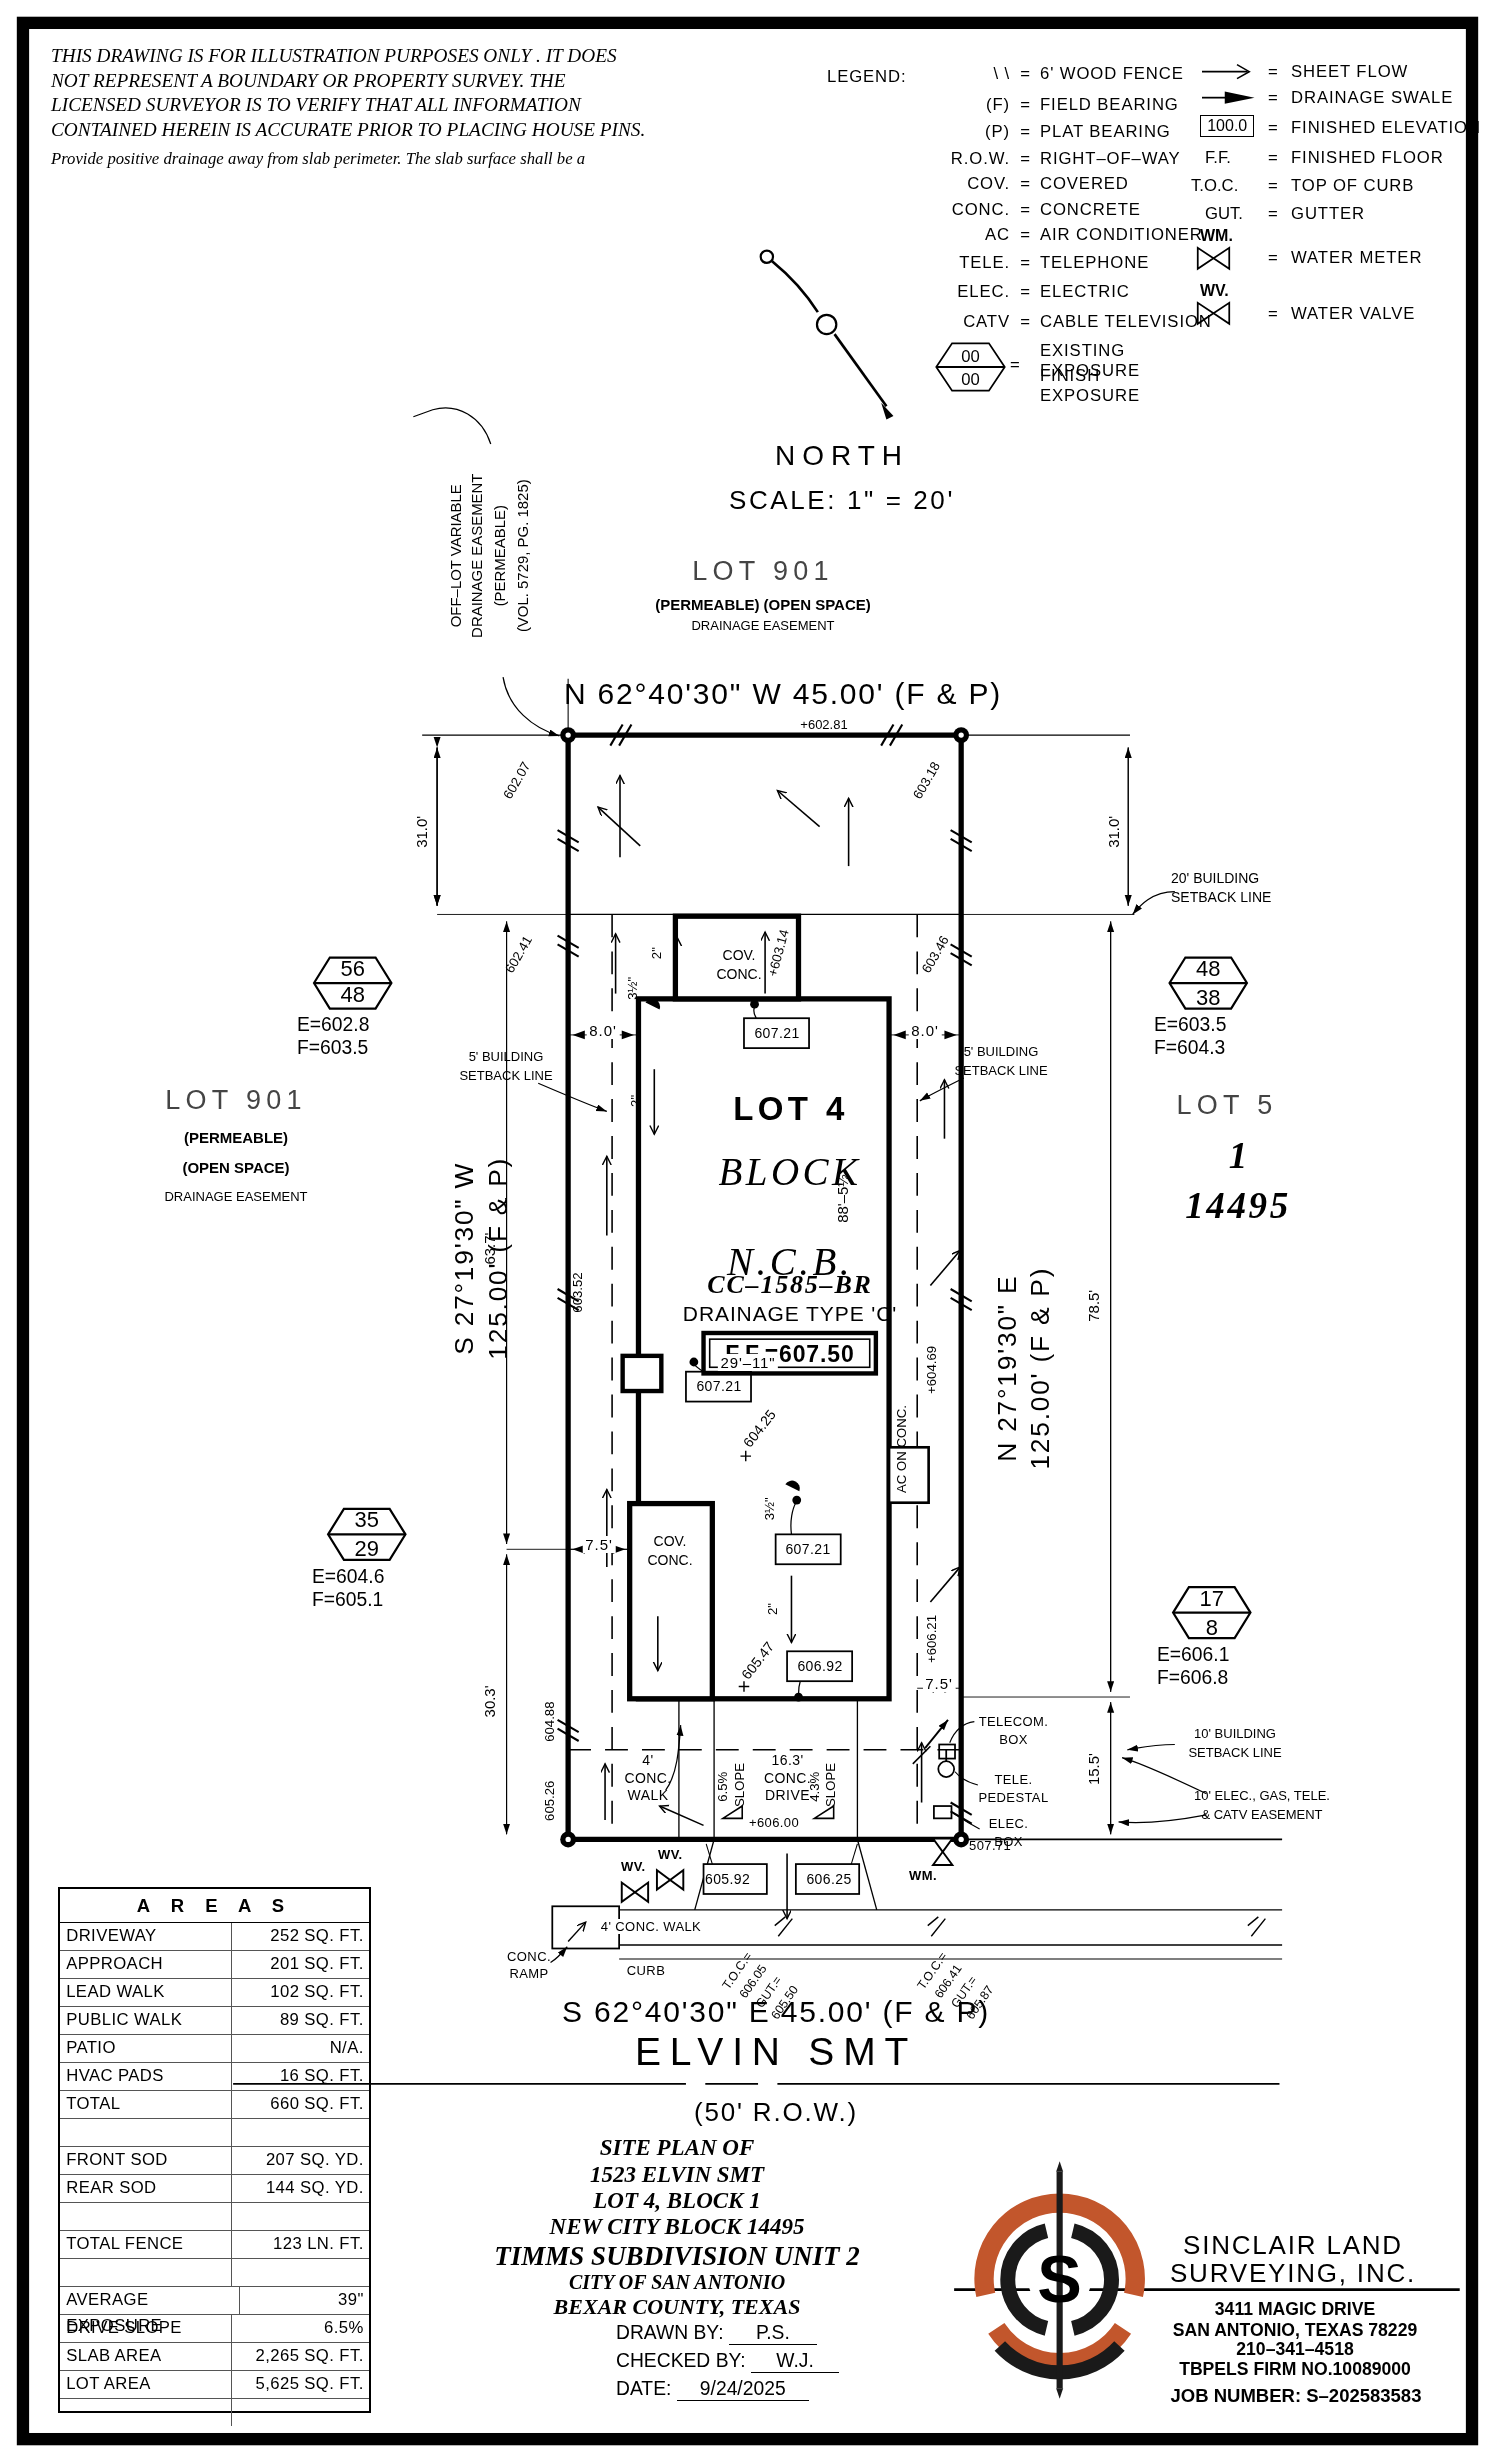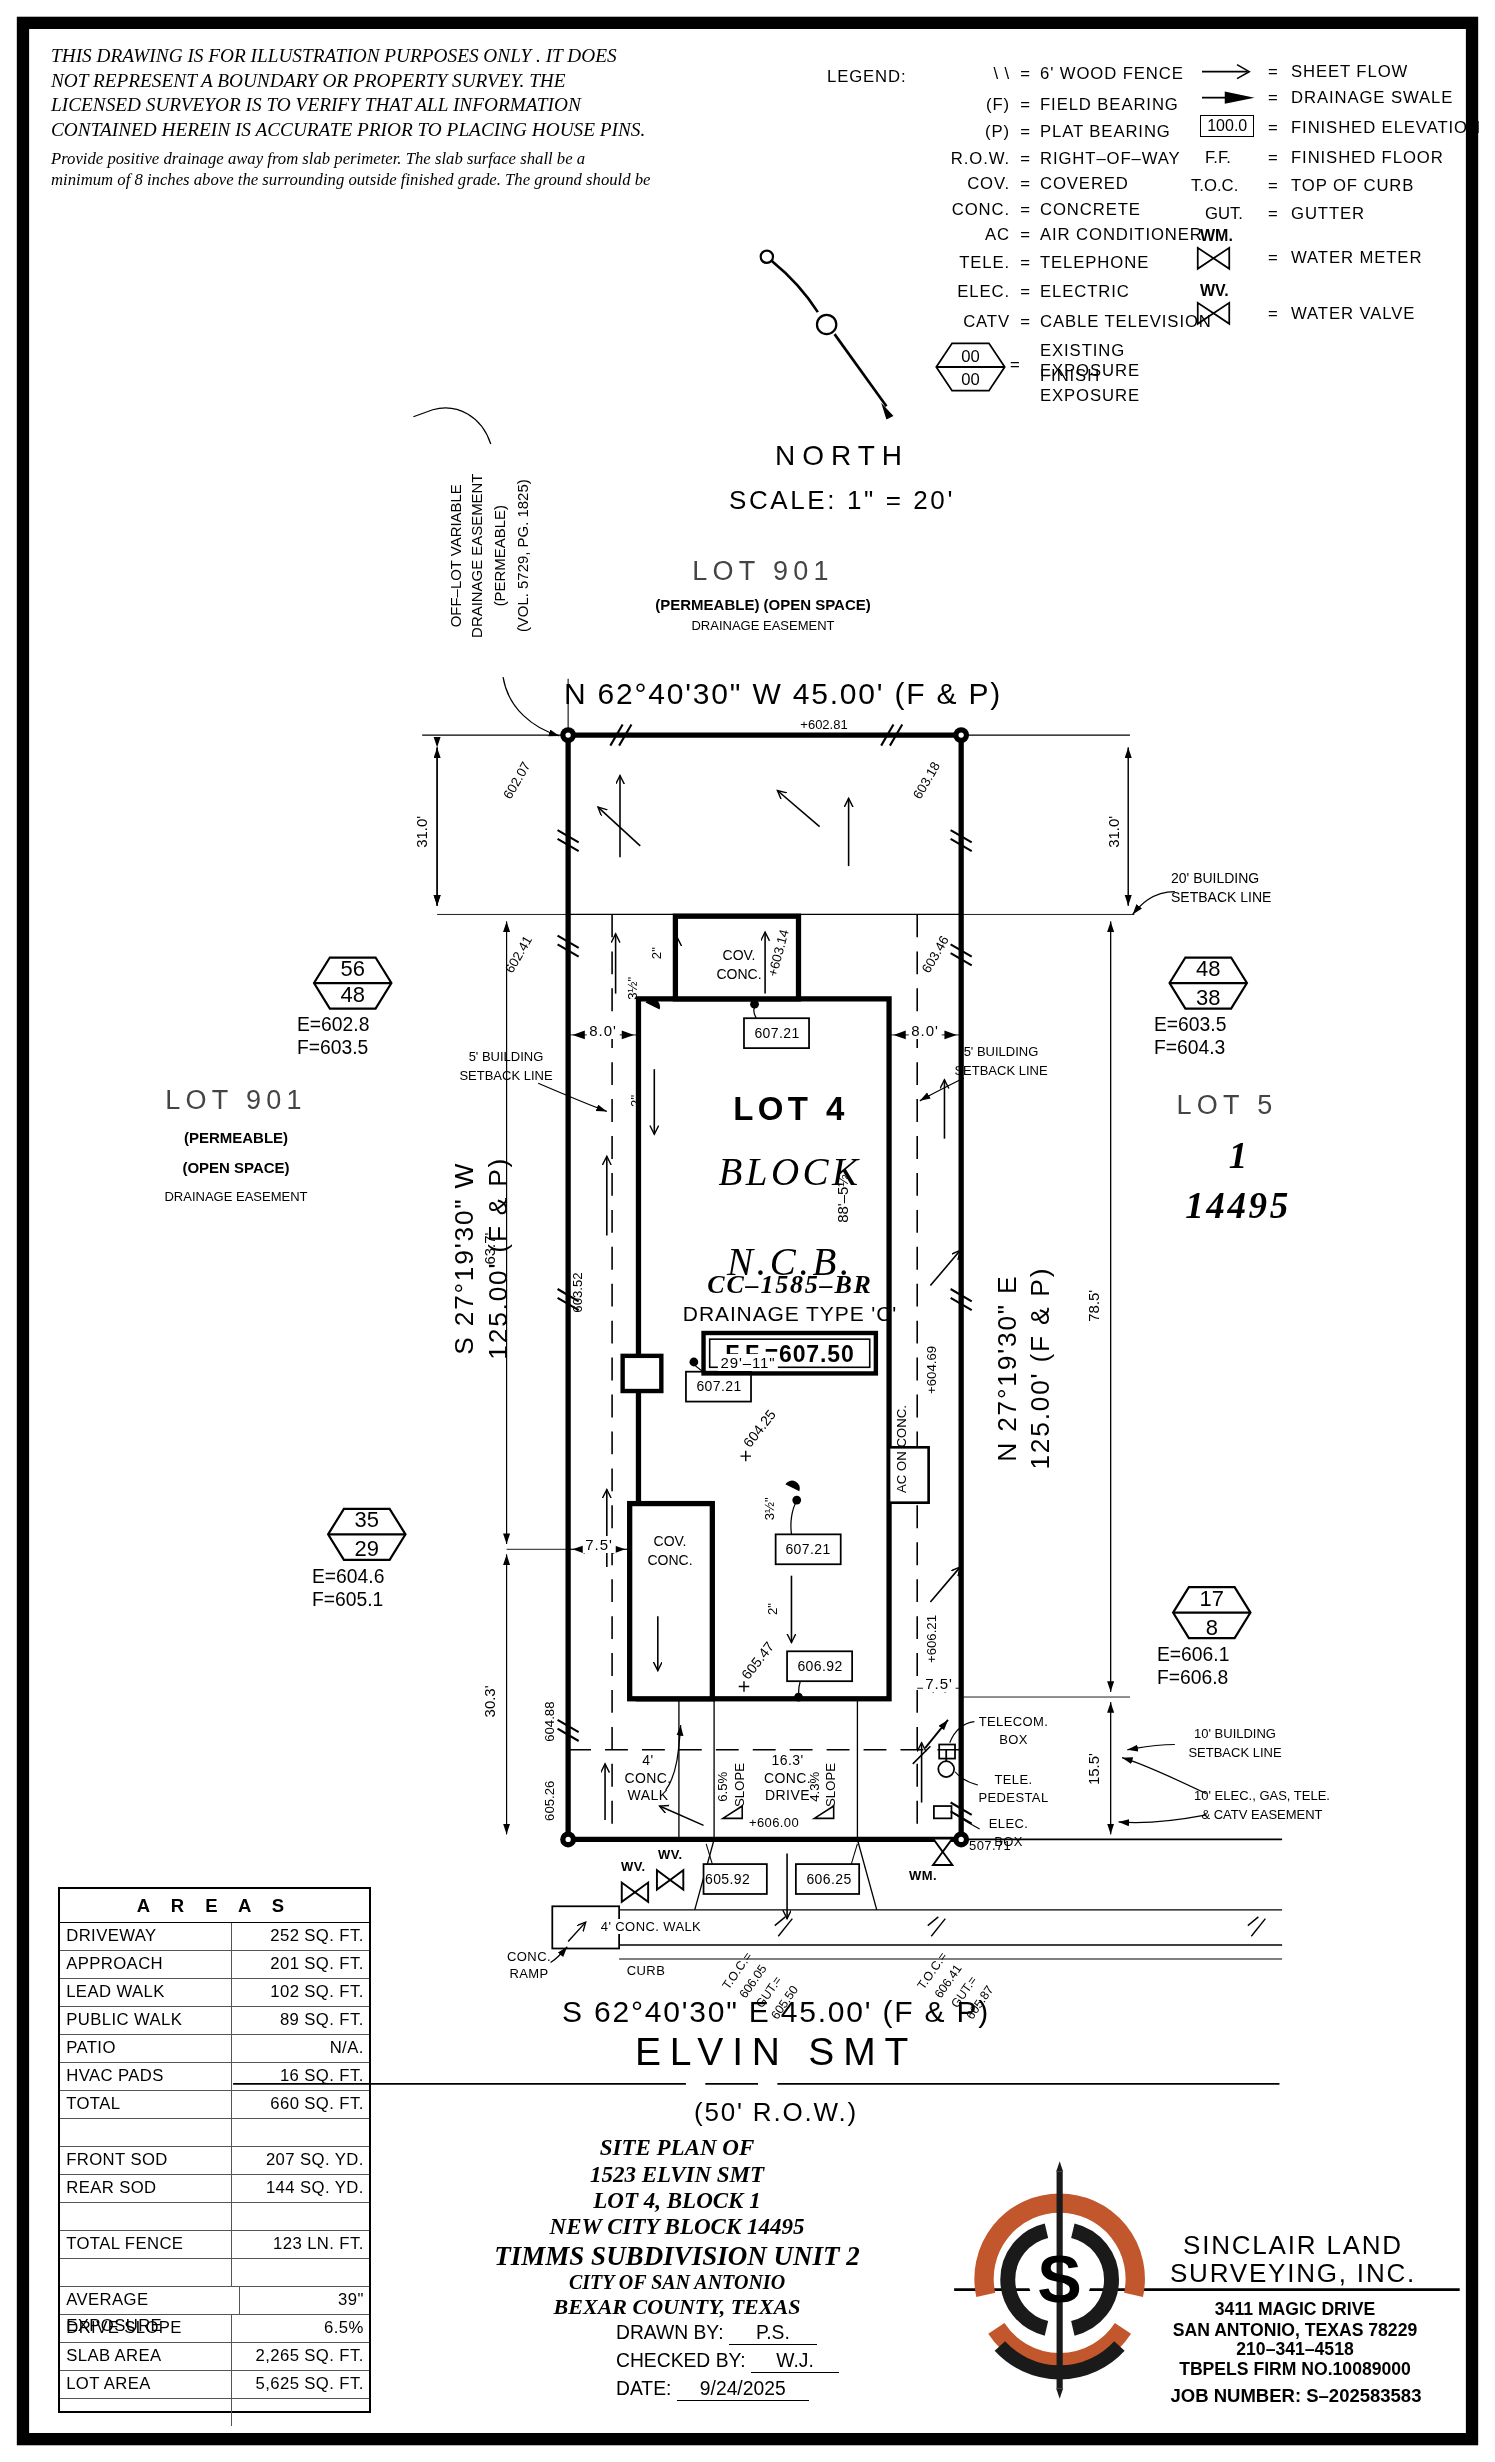--- a/index.html
+++ b/index.html
@@ -345,21 +345,20 @@
 
 <div class="abs serif it" style="left:51px;top:44px;width:721px;">
   <div style="font-size:19.3px;line-height:24.6px;">
     <div>THIS DRAWING IS FOR ILLUSTRATION PURPOSES ONLY . IT DOES</div>
     <div>NOT REPRESENT A BOUNDARY OR PROPERTY SURVEY. THE</div>
     <div>LICENSED SURVEYOR IS TO VERIFY THAT ALL INFORMATION</div>
     <div>CONTAINED HEREIN IS ACCURATE PRIOR TO PLACING HOUSE PINS.</div>
   </div>
   <div style="font-size:16.7px;line-height:21px;margin-top:5.3px;">
     <div>Provide positive drainage away from slab perimeter. The slab surface shall be a</div>
-    <div>minimum of 8 inches above the surrounding outside finished grade. The ground should be</div>
   </div>
 </div>
 
 <div class="abs" style="left:827px;top:60px;width:369px;height:352px;">
   <div class="abs" style="left:0;top:7px;font-size:16.7px;letter-spacing:0.9px;">LEGEND:</div>
   <div class="lrow" style="top:3.5px;left:70px;"><span class="lsym">\ \</span><span class="leq">=</span><span class="ldesc">6'  WOOD  FENCE</span></div>
   <div class="lrow" style="top:35px;left:70px;"><span class="lsym">(F)</span><span class="leq">=</span><span class="ldesc">FIELD  BEARING</span></div>
   <div class="lrow" style="top:62px;left:70px;"><span class="lsym">(P)</span><span class="leq">=</span><span class="ldesc">PLAT  BEARING</span></div>
   <div class="lrow" style="top:89px;left:70px;"><span class="lsym">R.O.W.</span><span class="leq">=</span><span class="ldesc">RIGHT–OF–WAY</span></div>
   <div class="lrow" style="top:114px;left:70px;"><span class="lsym">COV.</span><span class="leq">=</span><span class="ldesc">COVERED</span></div>

